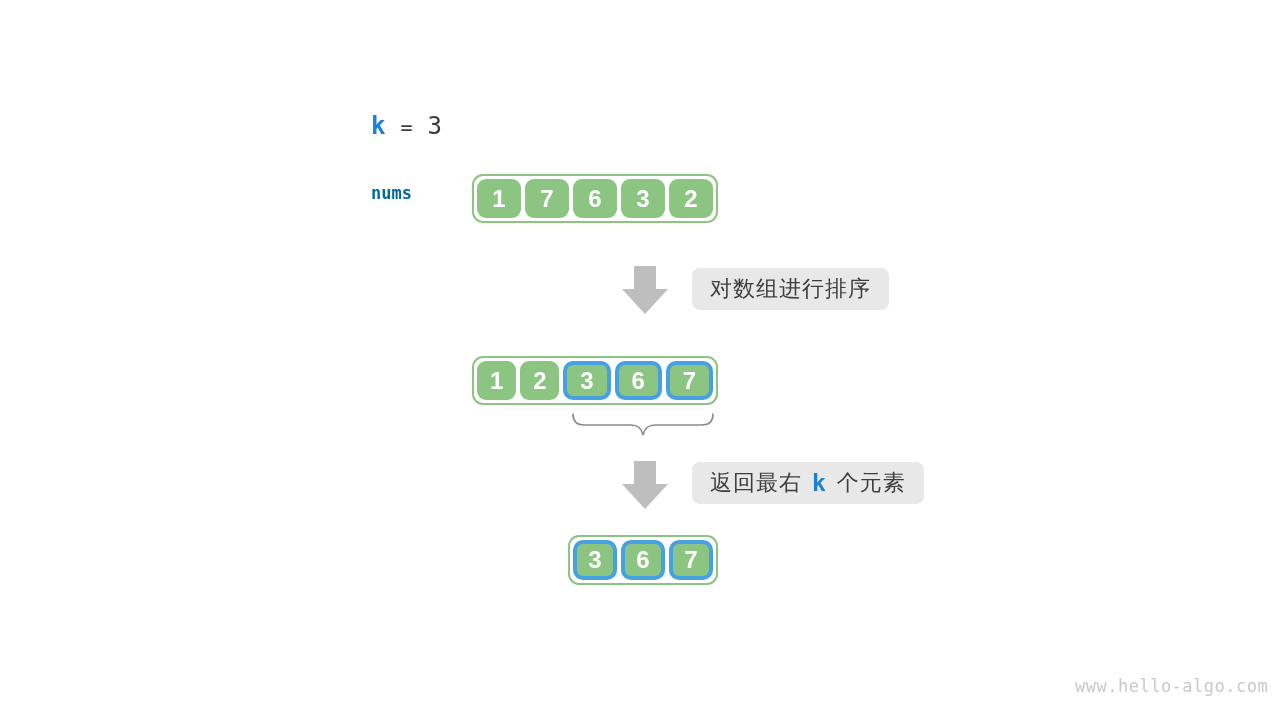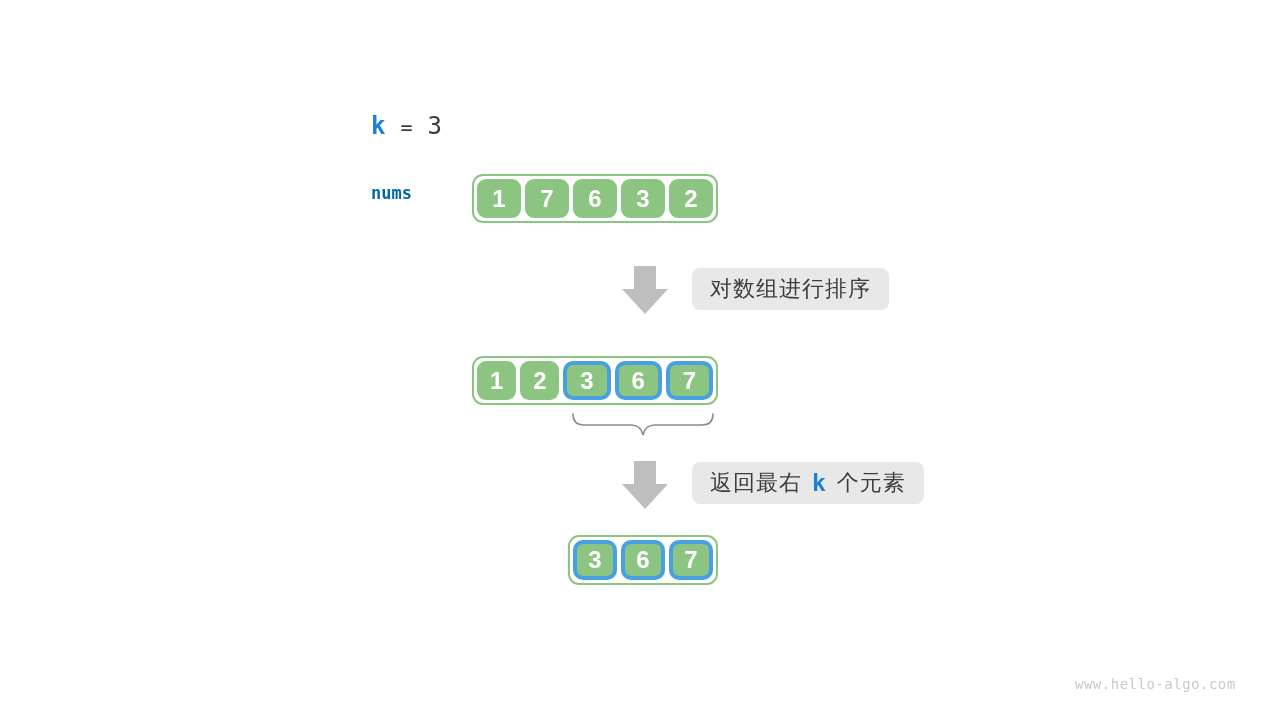--- a/index.html
+++ b/index.html
@@ -119,21 +119,21 @@
     width: 142px;
     height: 26px;
   }
 
   
   .watermark {
     position: absolute;
     left: 1075px;
     top: 676px;
     font-family: "DejaVu Sans Mono", monospace;
-    font-size: 14px;
+    font-size: 17px;
     color: #c9c9c9;
     letter-spacing: 0.5px;
   }
 </style>
 </head>
 <body>
 
 <div class="canvas">
 
   <div class="k-line">

